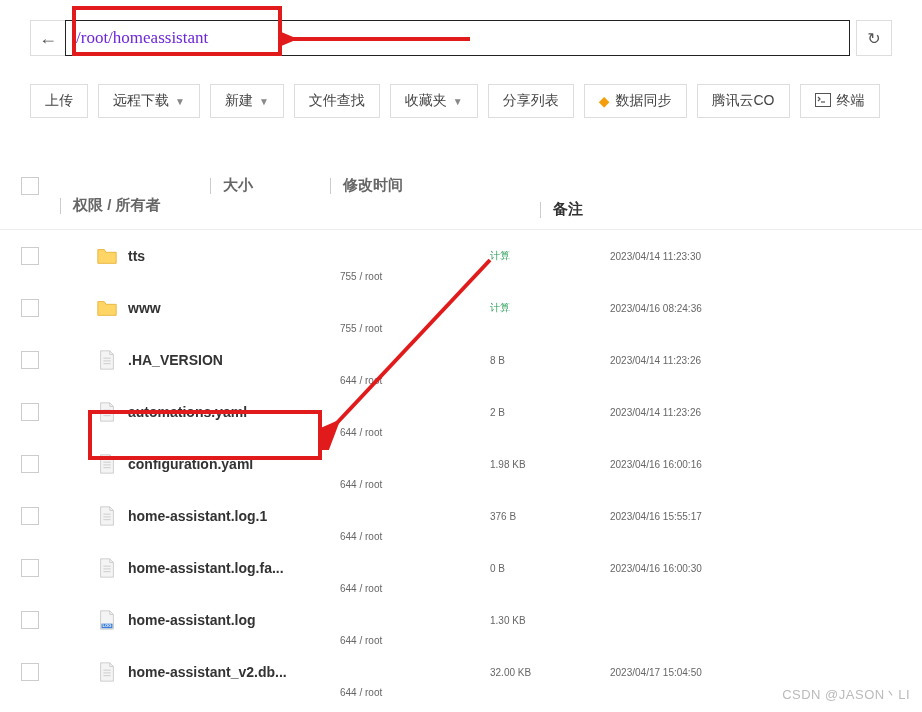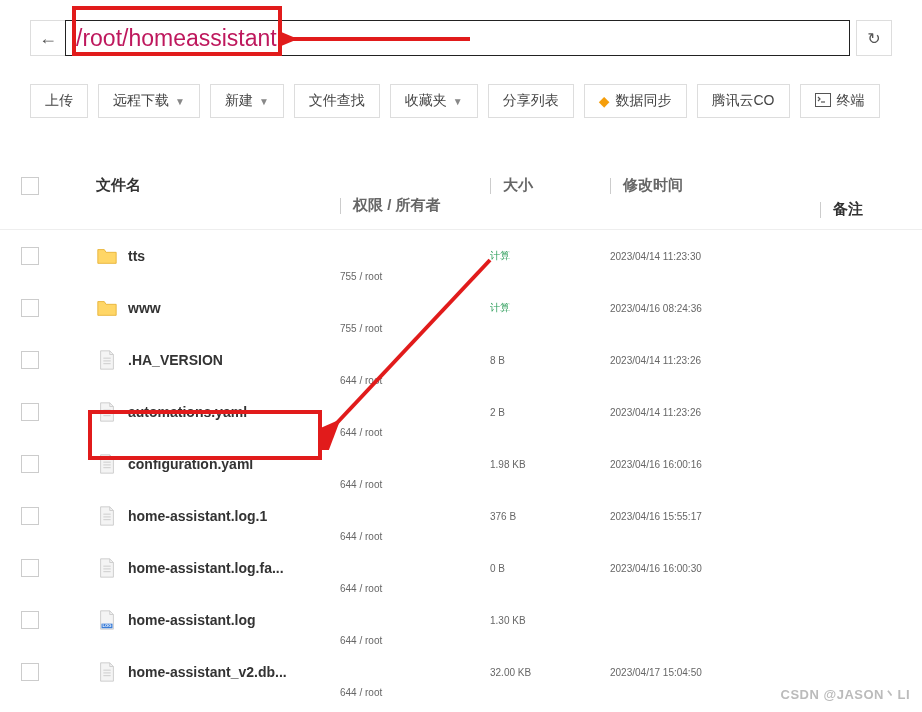--- a/index.html
+++ b/index.html
@@ -33,24 +33,24 @@
       border: 1px solid #222;
       height: 36px;
       display: flex;
       align-items: center;
       margin-left: -1px;
     }
     .path-input {
       flex: 1;
       border: none;
       outline: none;
-      font-size: 23px;
+      font-size: 17px;
       padding: 0 10px;
-      color: #be185d;
-      font-family: Liberation Sans, sans-serif;
+      color: #6d28d9;
+      font-family: Liberation Serif, serif;
     }
     .refresh-btn {
       width: 36px; height: 36px;
       border: 1px solid #ddd;
       background: #fff;
       display: flex; align-items:center; justify-content:center;
       cursor: pointer; font-size: 16px; color:#555;
       margin-left: 6px;
     }
     
@@ -114,21 +114,21 @@
     .redbox {
       position:absolute;
       border:4px solid #e11b1b;
       pointer-events:none;
     }
     .box-path { left:72px; top:6px; width:210px; height:50px; }
     .box-file { left:88px; top:410px; width:234px; height:50px; }
     .arrow-svg { position:absolute; pointer-events:none; }
     .watermark {
       position:absolute; right:12px; bottom:8px;
-      color:#bbb; font-size:13px; letter-spacing:0.5px;font-weight:bold;
+      color:#bbb; font-size:13px; letter-spacing:0.5px;
     }
   </style>
 </head>
 <body>
 
 <div class="path-bar">
   <div class="back-btn">
     <span>←</span>
   </div>
   <div class="path-input-wrap">
@@ -178,21 +178,20 @@
     </span>
     <span>终端</span>
   </div>
 </div>
 
 <div class="table">
   <div class="thead">
     <div class="col-check">
         <div class="checkbox"></div>
       </div>
-    <div class="col-name">文件名</div>
     <div class="col-perm sep">权限 / 所有者</div>
     <div class="col-size sep">大小</div>
     <div class="col-date sep">修改时间</div>
     <div class="col-note sep">备注</div>
   </div>
   <div id="tbody">
       <div class="row">
         <div class="col-check">
           <div class="checkbox"></div>
         </div>

